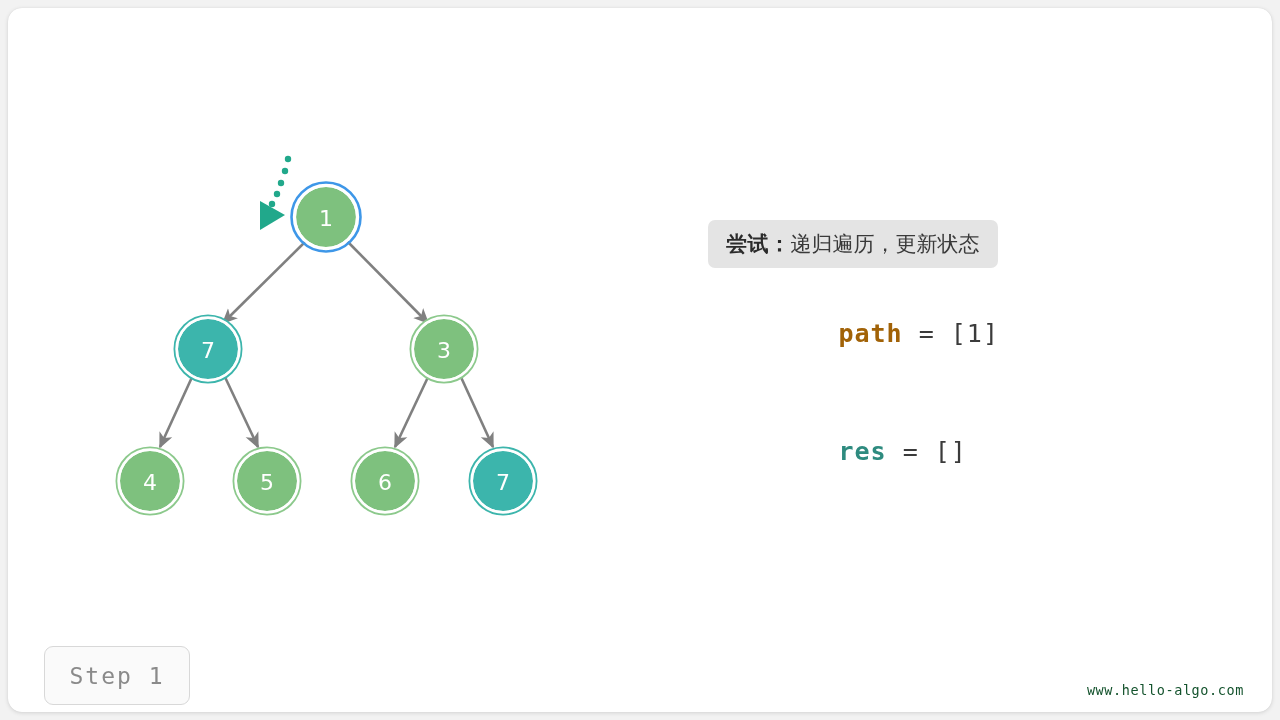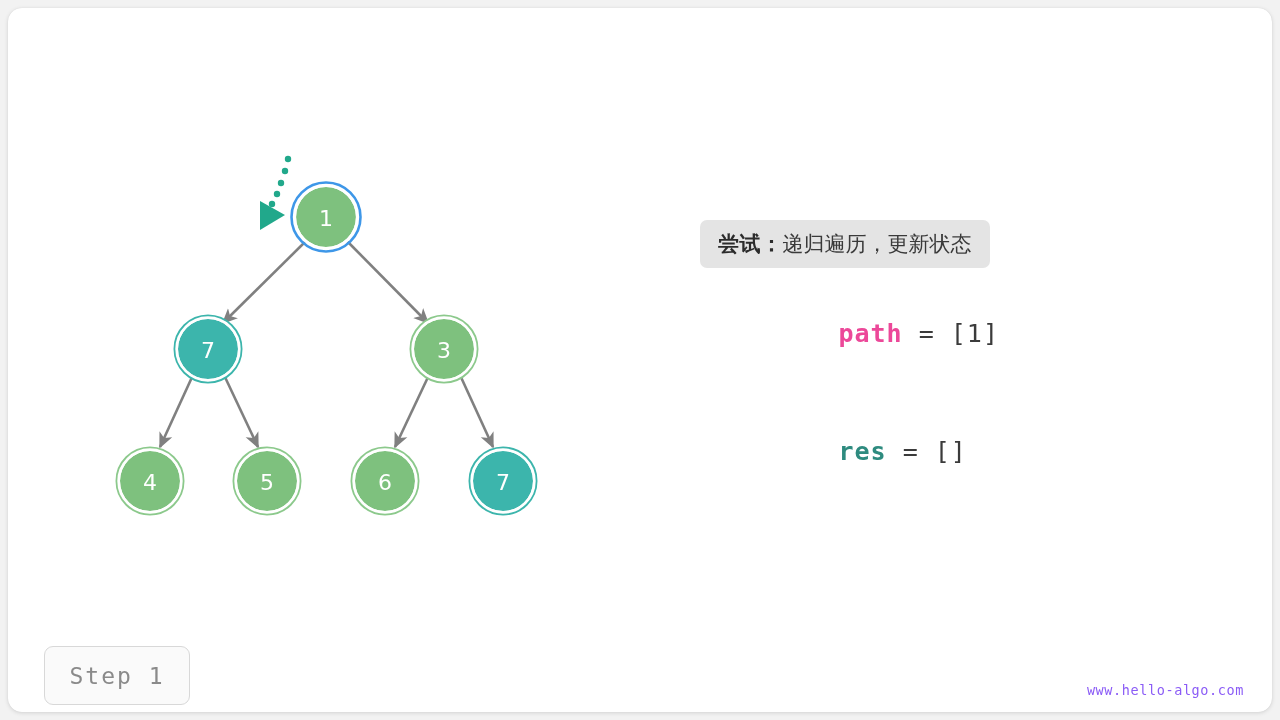--- a/index.html
+++ b/index.html
@@ -67,21 +67,21 @@
 
   .info-line.cn {
     font-family: "DejaVu Sans", "Liberation Sans", sans-serif;
   }
 
   .info-line.highlight {
     background: #e4e4e4;
     border-radius: 7px;
     display: inline-block;
     padding: 0 18px 0 18px;
-    margin-left: 8px;
+    margin-left: 16px;
     height: 48px;
     line-height: 48px;
   }
 
   .info-line.plain {
     padding-left: 18px;
   }
 
   .cn-key {
     font-weight: bold;
@@ -95,21 +95,21 @@
 
   .code-line {
     font-family: "DejaVu Sans Mono", "Liberation Mono", monospace;
     font-size: 25px;
     letter-spacing: 1px;
     padding-left: 18px;
     white-space: pre;
   }
 
   .var-path {
-    color: #ec4899;
+    color: #a16207;
     font-weight: bold;
   }
 
   .var-res {
     color: #2e8b7f;
     font-weight: bold;
     margin-top: 35px;
   }
 
   .code-rest {
@@ -139,21 +139,21 @@
   }
 
   
   #watermark {
     position: absolute;
     right: 28px;
     top: 674px;
     font-family: "DejaVu Sans Mono", "Liberation Mono", monospace;
     font-size: 13.5px;
     letter-spacing: 0.6px;
-    color: #8b5cf6;
+    color: #14532d;
   }
 </style>
 </head>
 <body>
 
 <div id="stage">
 
   <div id="card">
 
     <svg id="tree-svg" viewBox="0 0 700 620">

